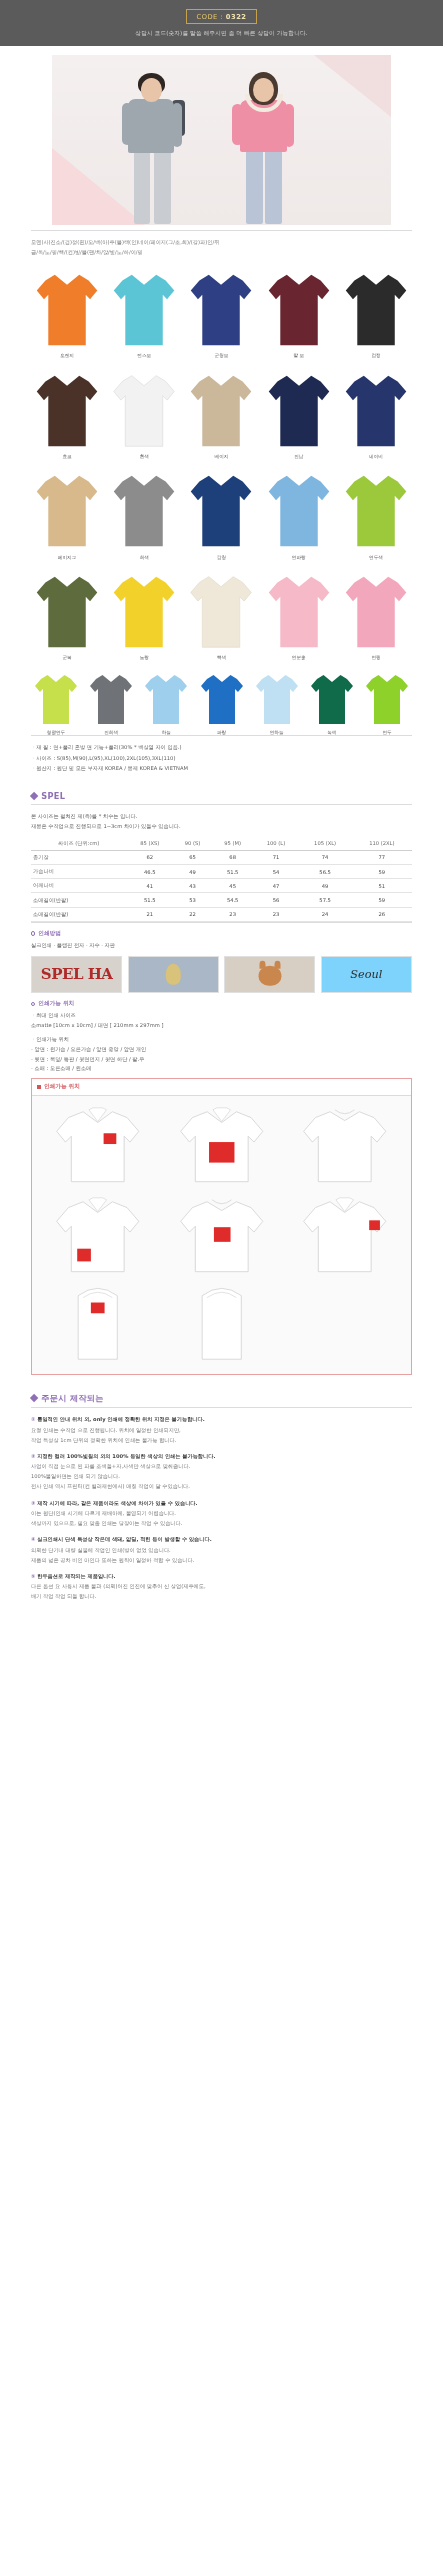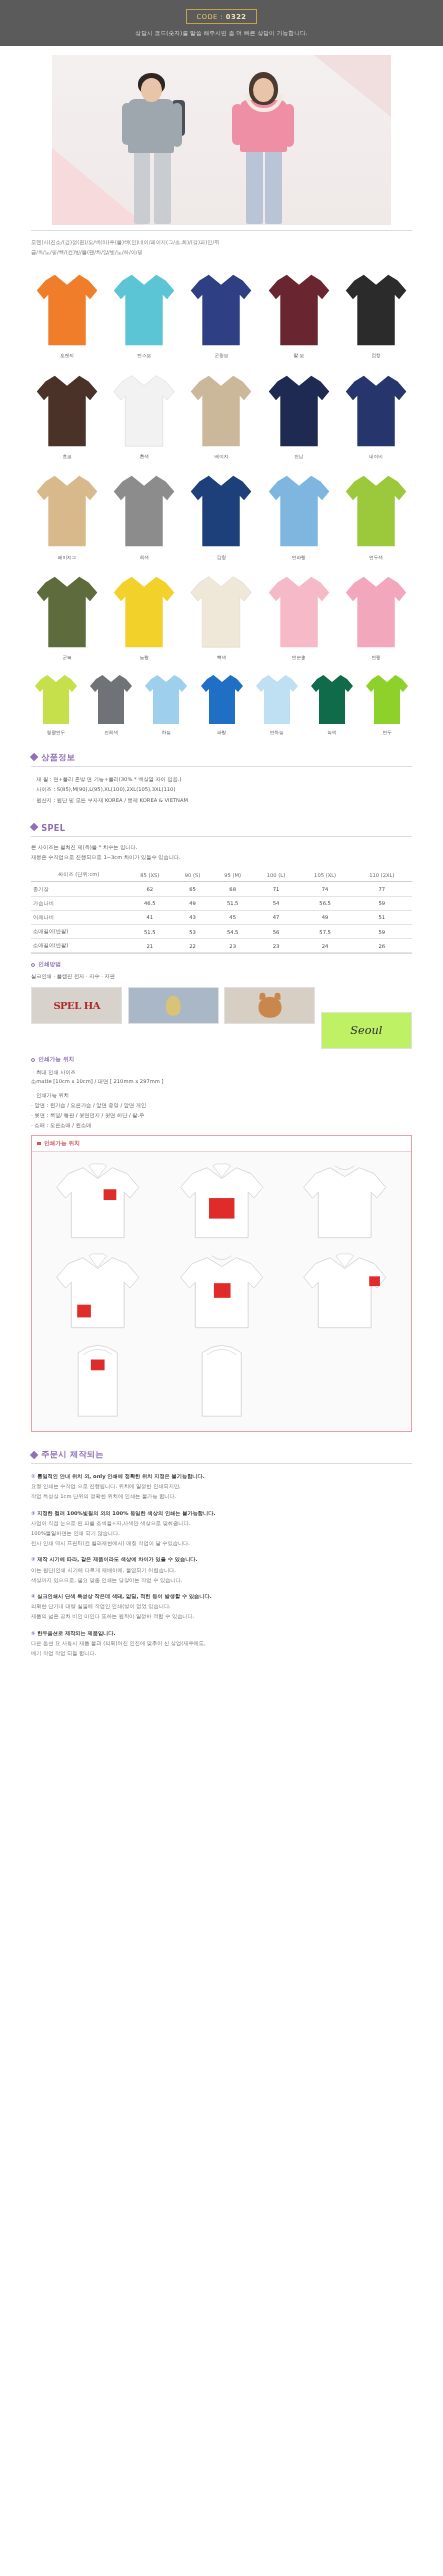--- a/index.html
+++ b/index.html
@@ -167,31 +167,31 @@
   }
   .sub-label .dot { width:4.1px; height:4.1px; border-radius:50%; border:1px solid #8f6fb5; }
   .print-note { font-size:5.2px; color:#5c5c5c; line-height:1.9; }
 
   .print-samples { display:flex; gap:5.2px; margin:5.2px 0 2.1px; }
   .print-samples .ps {
     flex:1; height:37px; border:0.5px solid #e0e0e0; position:relative; overflow:hidden;
   }
   .ps1 { background:#d7d3cc; }
   .ps1 .txt { position:absolute; inset:0; display:flex; align-items:center; justify-content:center;
-    font-size:10px; font-weight:bold; color:#b02a2a; letter-spacing:-0.5px; font-family:"DejaVu Serif", serif; }
+    font-size:15px; font-weight:bold; color:#b02a2a; letter-spacing:-0.5px; font-family:"DejaVu Serif", serif; }
   .ps2 { background:#a9b7c6; }
   .ps2 .emb { position:absolute; left:50%; top:50%; transform:translate(-50%,-50%);
     width:14.4px; height:20.6px; background:#d9c27a; border-radius:50% 50% 40% 40%; }
   .ps3 { background:#d8cfc4; }
   .ps3 .cat { position:absolute; left:50%; top:54%; transform:translate(-50%,-50%);
     width:23px; height:20.6px; background:#c9874e; border-radius:50% 50% 45% 45%; }
   .ps3 .cat:before, .ps3 .cat:after{ content:""; position:absolute; top:-4.1px; width:6.2px; height:7.2px;
     background:#c9874e; border-radius:50% 50% 0 0;}
   .ps3 .cat:before{ left:1px; } .ps3 .cat:after{ right:1px; }
-  .ps4 { background:#bef264;margin-top:25px; }
+  .ps4 { background:#7dd3fc; }
   .ps4 .txt { position:absolute; inset:0; display:flex; align-items:center; justify-content:center;
     font-size:11.3px; font-style:italic; color:#2f2f2f; font-family:"DejaVu Serif", serif; }
 
   
   .pos-box { border:0.5px solid #e8a0a0; margin-top:4.1px; }
   .pos-box .pb-head {
     display:flex; align-items:center; gap:3.1px;
     padding:3.6px 5.2px; font-size:5.7px; color:#d2555a; font-weight:bold;
     border-bottom:0.5px solid #f0d2d2;
   }
@@ -461,24 +461,20 @@
           <svg class="shirt-svg" viewBox="0 0 100 120">
             <path d="M33 12 L20 20 L8 34 L18 46 L24 40 L24 110 L76 110 L76 40 L82 46 L92 34 L80 20 L67 12 L50 26 Z" fill="#8ed12a"></path>
             <path d="M40 10 L50 24 L60 10 L55 7 L45 7 Z" fill="#ffffff" opacity=".5"></path>
           </svg>
           <div class="cname">연두</div>
         </div>
     </div>
   </div>
 
   <div class="sec">
-    <div class="sec-head">
-      <span class="dia"></span>
-      <h2>상품정보</h2>
-    </div>
     <div class="sec-rule"></div>
     <div class="info-list">
       <div class="row">재 질 : 면+폴리 혼방 면 기능+폴리(30% * 백상열 자이 입음.)</div>
       <div class="row">사이즈 : S(85),M(90),L(95),XL(100),2XL(105),3XL(110)</div>
       <div class="row">원산지 : 원단 및 모든 부자재 KOREA / 봉제 KOREA &amp; VIETNAM</div>
     </div>
   </div>
 
   <div class="sec">
     <div class="sec-head">

